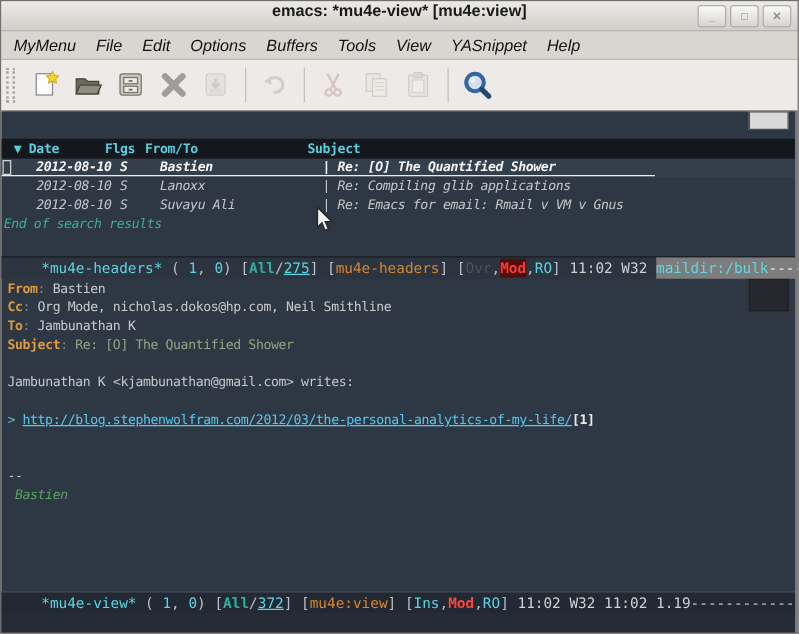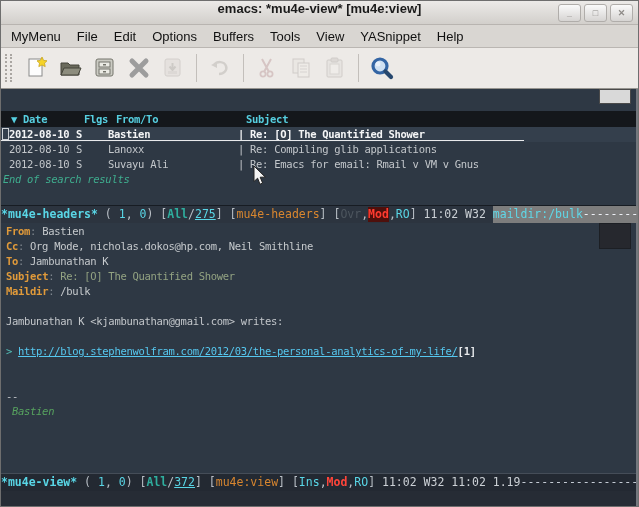--- a/index.html
+++ b/index.html
@@ -5,48 +5,48 @@
   html,body{margin:0;padding:0;background:#555;}
   .window{width:639px;height:507px;position:relative;box-sizing:border-box;
     font-family:"Liberation Sans",sans-serif;border:1px solid #6e6e6e;background:#d9d6d2;overflow:hidden;}
   
   .titlebar{height:23px;background:linear-gradient(#eceae8,#d2cfcb);display:flex;position:relative;border-bottom:1px solid #b8b4b0;}
   .title{flex:1;text-align:center;font-size:13px;font-weight:bold;color:#1a1a1a;}
   .win-buttons{position:absolute;right:5px;top:3px;display:flex;gap:3px;}
   .wbtn{width:21px;height:16px;border:1px solid #b0adaa;border-radius:3px;background:linear-gradient(#fafafa,#d6d4d2);
     font-size:9px;font-weight:bold;color:#8e8b88;display:flex;align-items:center;justify-content:center;}
   
-  .menubar{height:22px;background:#d9d6d2;display:flex;align-items:center;padding-left:2px;border-bottom:1px solid #bab6b2;}
+  .menubar{height:22px;background:#d9d6d2;display:flex;align-items:center;padding-left:2px;border-bottom:1px solid #bab6b2;font-style:italic;}
   .menu-item{font-size:13px;color:#111;padding:2px 8px;white-space:pre;}
   
   .toolbar{height:40px;background:#edeae7;display:flex;align-items:center;border-bottom:1px solid #96948f;}
   .grip{width:3px;height:28px;border-left:2px dotted #aaa6a2;border-right:2px dotted #aaa6a2;margin:0 8px 0 4px;}
   .tbtn{width:34px;height:32px;display:flex;align-items:center;justify-content:center;}
   .tsep{width:1px;height:28px;background:#c3bfbb;margin:0 6px;}
   
   .term{background:#2e3844;color:#c3c7cb;font-family:"DejaVu Sans Mono",monospace;font-size:10.5px;line-height:15px;
     letter-spacing:-0.3px;border-right:2px solid #74787e;border-bottom:2px solid #74787e;height:420px;box-sizing:border-box;}
   .headers-pane{height:116px;position:relative;overflow:hidden;}
   .colheader{height:16px;background:#14171b;color:#56cfe0;font-weight:bold;display:grid;
     grid-template-columns:73px 32px 130px 1fr;padding-left:10px;align-items:center;white-space:pre;margin-top:22px;}
-  .hrow{height:15px;display:grid;grid-template-columns:67px 32px 130px 1fr;padding-left:8px;white-space:pre;}
+  .hrow{height:15px;display:grid;grid-template-columns:67px 32px 130px 1fr;padding-left:28px;white-space:pre;font-style:italic;}
   .hrow.current{background:#343f4c;color:#f4f5f6;font-weight:bold;position:relative;}
   .hrow.current::after{content:"";position:absolute;left:0;top:13px;width:523px;border-top:1px solid #e9eaec;}
   .cursor-box{position:absolute;left:1px;top:1px;width:5px;height:10px;border:1px solid #cfd3d7;}
   .end-line{height:15px;padding-left:2px;color:#3fae8f;font-style:italic;white-space:pre;}
   .hthumb{position:absolute;top:0px;right:5px;width:32px;height:15px;background:#d9d9d9;border:1px solid #4a4a4a;box-sizing:border-box;}
   .vthumb{position:absolute;top:0px;right:5px;width:32px;height:26px;background:#26282e;border:1px solid #1c1f24;box-sizing:border-box;}
   .mouse-cursor{position:absolute;left:252px;top:76px;}
   
   .modeline{height:17px;display:flex;align-items:center;white-space:pre;font-size:11.5px;letter-spacing:0;}
   .ml1{background:#2c343f;border-top:1px solid #171c23;}
   .ml2{background:#232932;border-top:1px solid #454d58;}
   .ml-spacer{flex:1;}
   .ml-gray{background:#7d7d7d;height:17px;display:flex;align-items:center;}
-  .cyan{color:#59d6e6;} .cyanb{color:#59d6e6;font-weight:bold;}
+  .cyan{color:#59d6e6;} .cyanb{color:#59d6e6;font-weight:normal;margin-left:32px;}
   .teal{color:#2fae9e;font-weight:bold;}
   .countu{color:#59d6e6;text-decoration:underline;}
   .orange{color:#d8862f;}
   .dim{color:#b9bfc6;} .dimmer{color:#4d565f;}
   .modred{color:#ff3b30;background:#4e100c;font-weight:bold;}
   .red{color:#ff453a;font-weight:bold;}
   .lite{color:#ccd1d6;}
   .graycyan{color:#5fd8e8;}
   .graydash{color:#eef0f6;}
   .dash-fill{flex:1;overflow:hidden;color:#c4cbd4;}
@@ -202,21 +202,20 @@
       <span class="cyanb">*mu4e-headers*</span><span class="dim"> ( </span><span class="cyan">1</span><span class="dim">, </span><span class="cyan">0</span><span class="dim">) [</span><span class="teal">All</span><span class="dim">/</span><span class="countu">275</span><span class="dim">] [</span><span class="orange">mu4e-headers</span><span class="dim">] [</span><span class="dimmer">Ovr</span><span class="dim">,</span><span class="modred">Mod</span><span class="dim">,</span><span class="cyan">RO</span><span class="dim">] </span><span class="lite">11:02 W32 </span>
       <span class="ml-spacer"></span>
       <span class="ml-gray"><span class="graycyan">maildir:/bulk</span><span class="graydash">---------</span></span>
     </div>
 
     <div class="view-pane">
       <div class="line"><span class="flabel">From</span><span class="fcolon">:</span><span class="fvalue">Bastien</span></div>
       <div class="line"><span class="flabel">Cc</span><span class="fcolon">:</span><span class="fvalue">Org Mode, nicholas.dokos@hp.com, Neil Smithline</span></div>
       <div class="line"><span class="flabel">To</span><span class="fcolon">:</span><span class="fvalue">Jambunathan K</span></div>
       <div class="line"><span class="flabel">Subject</span><span class="fcolon">:</span><span class="fvalue sage">Re: [O] The Quantified Shower</span></div>
-      <div class="line"><span class="flabel">Maildir</span><span class="fcolon">:</span><span class="fvalue">/bulk</span></div>
       <div class="line"></div>
       <div class="line">Jambunathan K &lt;kjambunathan@gmail.com&gt; writes:</div>
       <div class="line"></div>
       <div class="line"><span class="quote">&gt;</span><a class="link">http://blog.stephenwolfram.com/2012/03/the-personal-analytics-of-my-life/</a><span class="ref">[1]</span></div>
       <div class="line"></div>
       <div class="line"></div>
       <div class="line">--</div>
       <div class="line"><span class="sig">Bastien</span></div>
       <div class="vthumb"></div>
     </div>

